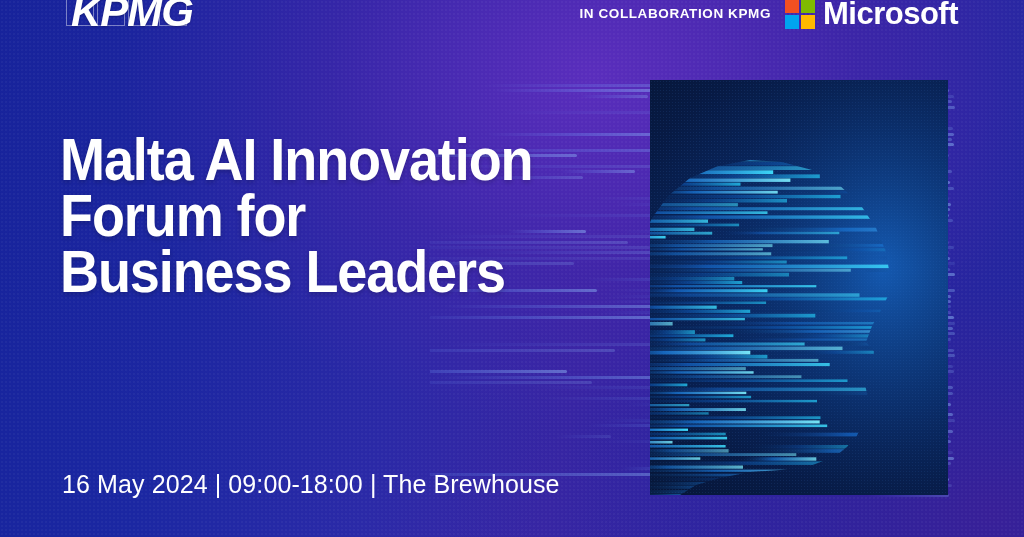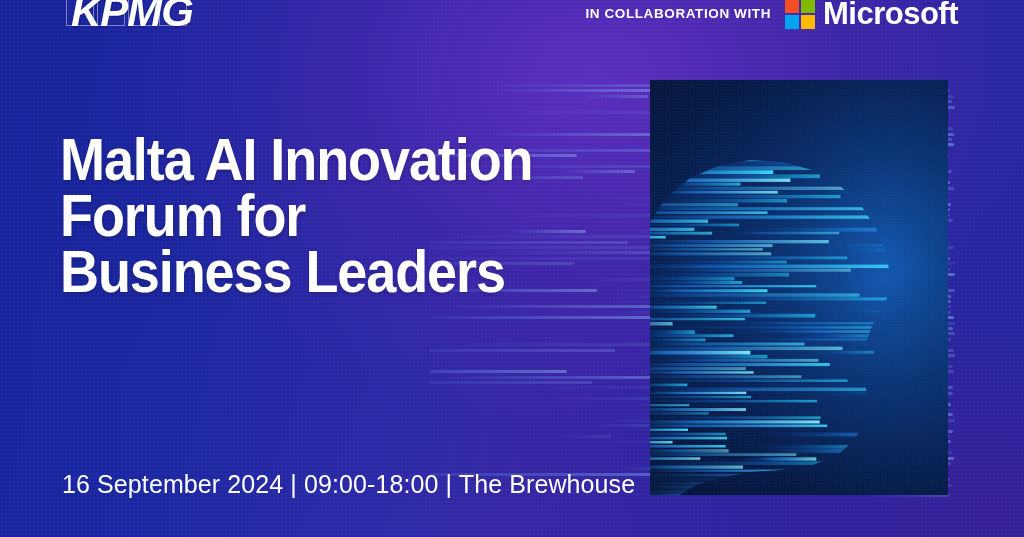--- a/index.html
+++ b/index.html
@@ -433,33 +433,33 @@
     <div class="boxes">
       <span></span>
       <span></span>
       <span></span>
       <span></span>
     </div>
     <div class="word">KPMG</div>
   </div>
 
   <div class="collab">
-    <div class="collab-label">IN COLLABORATION WITH</div>
+    <div class="collab-label">IN COLLABORATION KPMG</div>
     <div class="ms-logo">
       <div class="ms-grid">
         <span style="background:#F25022"></span>
         <span style="background:#7FBA00"></span>
         <span style="background:#00A4EF"></span>
         <span style="background:#FFB900"></span>
       </div>
       <div class="ms-word">Microsoft</div>
     </div>
   </div>
 
   <div class="headline">
     <span class="ln">Malta AI Innovation</span>
     <span class="ln">Forum for</span>
     <span class="ln">Business Leaders</span>
   </div>
 
-  <div class="meta">16 September 2024 | 09:00-18:00 | The Brewhouse</div>
+  <div class="meta">16 May 2024 | 09:00-18:00 | The Brewhouse</div>
 
 </div>
 
 </body></html>

